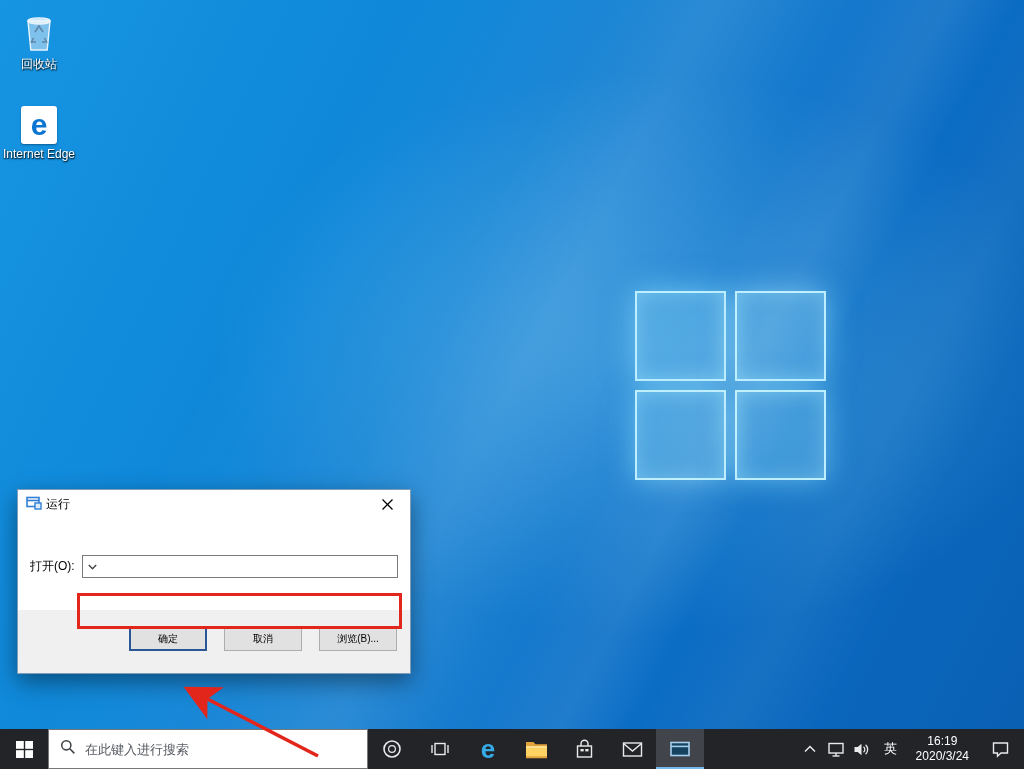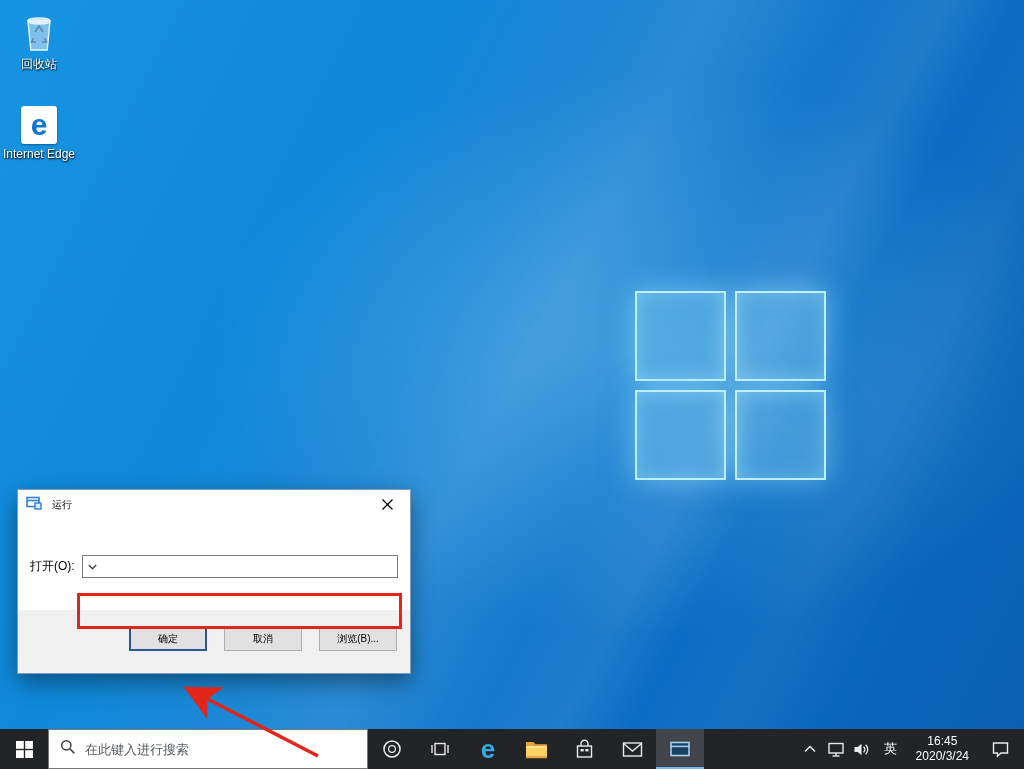--- a/index.html
+++ b/index.html
@@ -50,21 +50,21 @@
   }
 
   
   .run-dialog {
     position: absolute; left: 17px; top: 489px; width: 394px;
     background: #f0f0f0; border: 1px solid #7f9db9;
     box-shadow: 0 8px 22px rgba(0,0,0,0.42);
     font-size: 12px; color: #000; z-index: 20;
   }
   .titlebar { height: 29px; background: #fff; display: flex; align-items: center; padding-left: 8px; }
-  .titlebar .title { margin-left: 10px; font-size: 10px; }
+  .titlebar .title { margin-left: 4px; font-size: 12px; }
   .close-btn { margin-left: auto; width: 45px; height: 29px; display: flex; align-items: center; justify-content: center; }
   .dialog-body { background: #fff; padding: 14px 12px 32px 12px; }
   .body-row { display: flex; gap: 16px; min-height: 44px; }
   .desc { width: 316px; font-size: 12px; line-height: 17px; }
   .open-row { display: flex; align-items: center; margin-top: 22px; }
   .open-row label { width: 52px; font-size: 12px; }
   .combo { flex: 1; height: 23px; border: 1px solid #7a7a7a; background: #fff; display: flex; align-items: stretch; }
   .combo input {
     flex: 1; border: none; outline: none; font-size: 12px; padding: 0 5px;
     font-family: inherit; color: #000; background: transparent; min-width: 0;
@@ -277,21 +277,21 @@
       </div>
       <div class="tray-icon">
         <svg width="17" height="15" viewBox="0 0 17 15">
           <path d="M1.5 5 h3.2 l3.8 -3.2 v11.4 L4.7 10 H1.5 Z" fill="#eaeaea"></path>
           <path d="M10.5 4.7 a3.6 3.6 0 0 1 0 5.6" fill="none" stroke="#eaeaea" stroke-width="1.3"></path>
           <path d="M12.6 2.7 a6.6 6.6 0 0 1 0 9.6" fill="none" stroke="#eaeaea" stroke-width="1.3"></path>
         </svg>
       </div>
       <div class="tray-ime">英</div>
       <div class="tray-clock">
-        <div>16:45</div>
+        <div>16:19</div>
         <div>2020/3/24</div>
       </div>
       <div class="tray-action">
         <svg width="19" height="18" viewBox="0 0 19 18" fill="none" stroke="#eaeaea" stroke-width="1.4">
           <path d="M2.5 3 h14 v10 h-6.5 l-3.5 3.2 v-3.2 h-4 Z"></path>
         </svg>
       </div>
     </div>
   </div>
 

